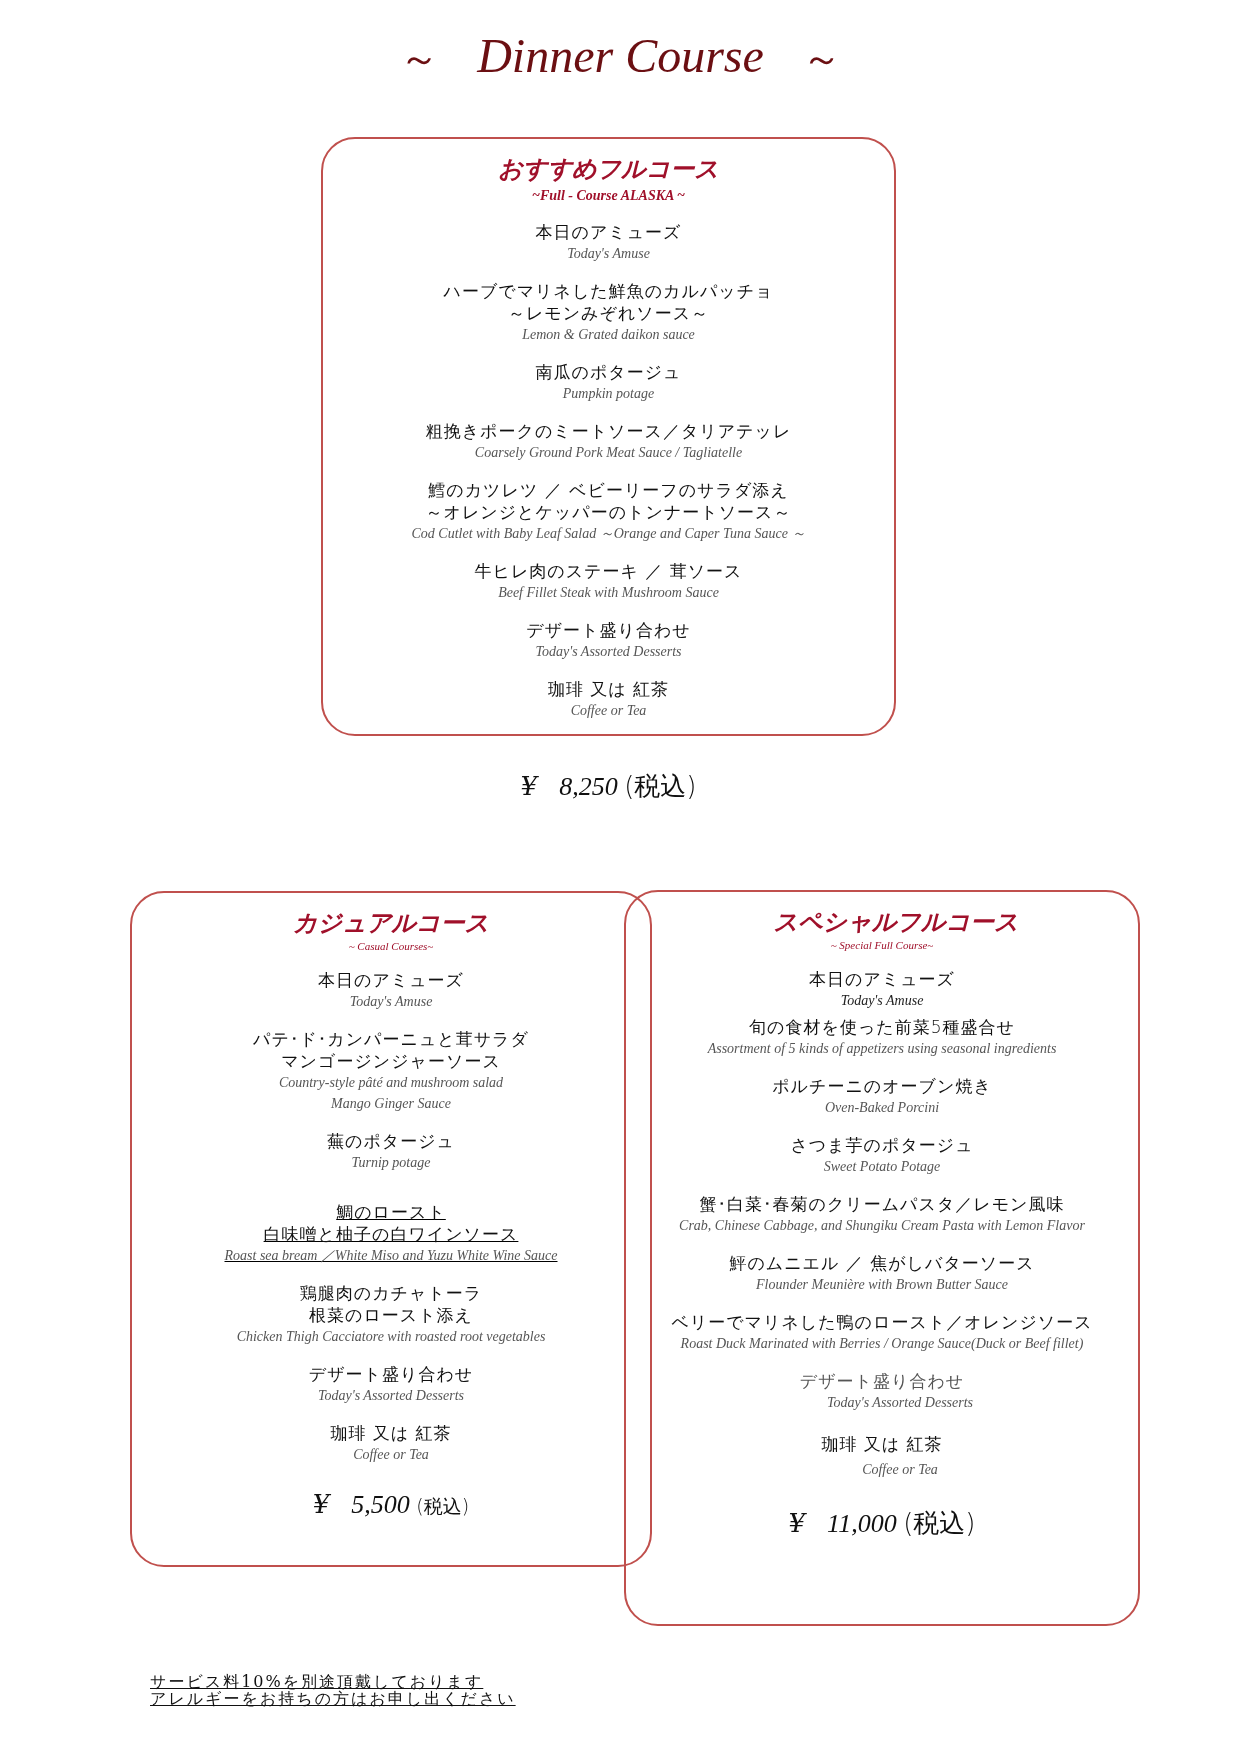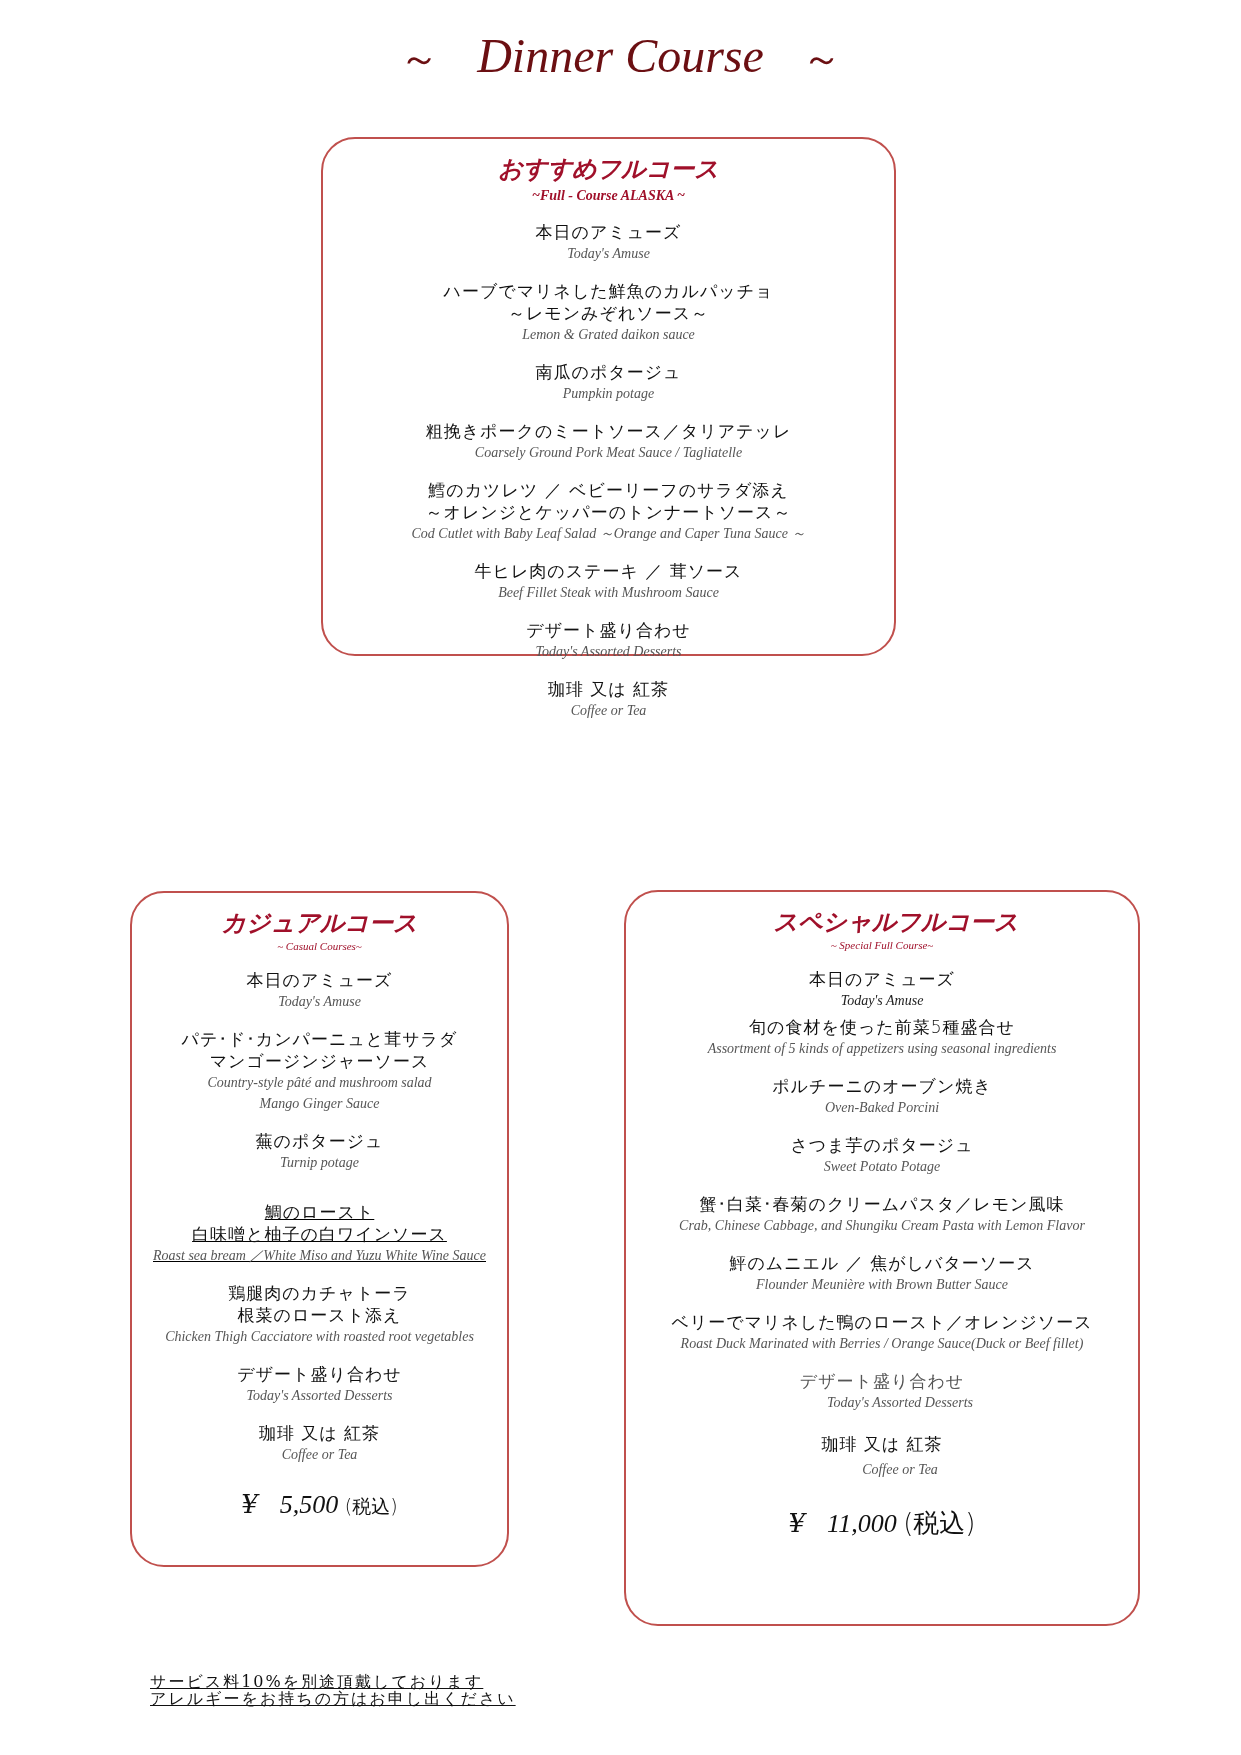--- a/index.html
+++ b/index.html
@@ -1,21 +1,21 @@
 <!DOCTYPE html>
 <html><head>
 <meta charset="utf-8">
 <style>
   html, body { margin:0; padding:0; background:#ffffff; }
   body { width:1241px; height:1755px; position:relative; overflow:hidden; font-family:"Liberation Serif", "DejaVu Serif", serif; }
   .title { position:absolute; left:0; top:22px; width:1241px; text-align:center; color:#6b0f12; font-style:italic; font-size:48px; line-height:68px; }
   .title .tilde { font-style:normal; font-size:40px; margin:0 38px; }
   .box { position:absolute; border:2px solid #c0504d; border-radius:34px; box-sizing:border-box; text-align:center; }
-  .box-top { left:321px; top:137px; width:575px; height:519px; }
-  .box-left { left:130px; top:891px; width:379px; height:676px; }
+  .box-top { left:321px; top:137px; width:575px; height:599px; }
+  .box-left { left:130px; top:891px; width:522px; height:676px; }
   .box-right { left:624px; top:890px; width:516px; height:736px; }
   .cname { color:#a0102a; font-style:italic; font-weight:bold; font-family:"DejaVu Sans", sans-serif; font-size:24px; line-height:32px; }
   .csub { color:#a0102a; font-style:italic; font-size:13px; line-height:18px; }
   .csub.bold { font-weight:bold; font-size:14px; }
   .item { margin-top:0; }
   .jp { color:#111; font-family:"DejaVu Sans", sans-serif; font-size:17px; line-height:22px; letter-spacing:1px; font-weight:300; }
   .en { color:#555; font-style:italic; font-size:14px; line-height:21px; }
   .en.dark { color:#222; }
   .price { color:#111; font-style:italic; font-size:26px; line-height:34px; }
   .price .yen { font-family:"DejaVu Serif", serif; font-style:italic; margin-right:22px; }
@@ -64,20 +64,24 @@
   </div>
   <div class="item" style="margin-top:16px;">
     <div class="jp">デザート盛り合わせ</div>
     <div class="en">Today's Assorted Desserts</div>
   </div>
   <div class="item" style="margin-top:16px;">
     <div class="jp">珈琲 又は 紅茶</div>
     <div class="en">Coffee or Tea</div>
   </div>
 
+  <div class="price" style="margin-top:48px;">
+    <span class="yen">¥</span><span>8,250</span>
+    <span class="tax">(税込)</span>
+  </div>
 </div>
 
 <div class="box box-left">
   <div style="margin-top:14px;" class="cname">カジュアルコース</div>
   <div class="csub" style="font-size:11px;line-height:14px;">~ Casual Courses~</div>
 
   <div class="item" style="margin-top:16px;">
     <div class="jp">本日のアミューズ</div>
     <div class="en">Today's Amuse</div>
   </div>

